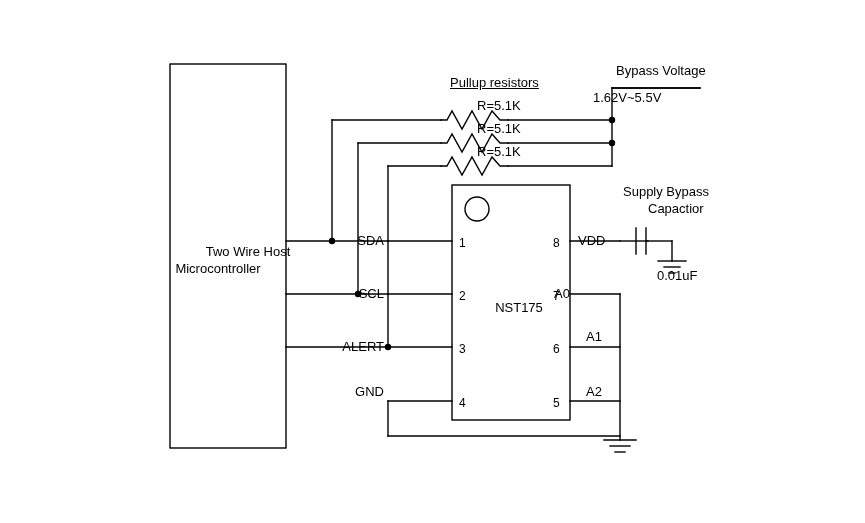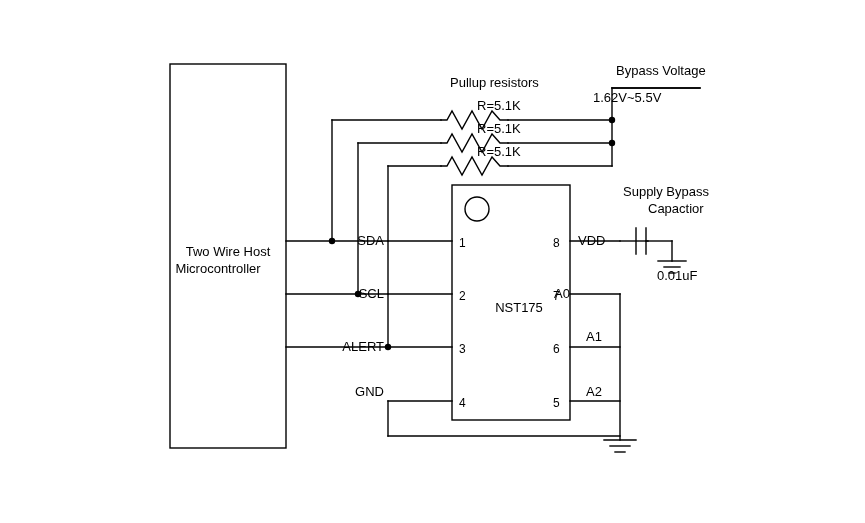--- a/index.html
+++ b/index.html
@@ -118,21 +118,21 @@
       <line x1="664" y1="267" x2="680" y2="267"></line>
       <line x1="669" y1="273" x2="675" y2="273"></line>
 
       <line x1="388" y1="401" x2="388" y2="436"></line>
       <line x1="388" y1="436" x2="620" y2="436"></line>
 
       <line x1="612" y1="88" x2="700" y2="88"></line>
     </g>
   </svg>
 
-  <div class="lbl center" style="left:170px; top:244px; width:116px;">Two Wire Host</div>
+  <div class="lbl center" style="left:170px; top:244px; width:116px;padding-left:20px;">Two Wire Host</div>
   <div class="lbl center" style="left:170px; top:261px; width:96px;">Microcontroller</div>
 
   <div class="lbl center" style="left:452px; top:300px; width:134px;">NST175</div>
 
   <div class="lbl right" style="left:330px; top:233px; width:54px;">SDA</div>
   <div class="lbl right" style="left:330px; top:286px; width:54px;text-align:right;">SCL</div>
   <div class="lbl right" style="left:318px; top:339px; width:66px;">ALERT</div>
   <div class="lbl right" style="left:330px; top:384px; width:54px;">GND</div>
 
   <div class="pin-num" style="left:459px; top:236px;">1</div>
@@ -143,21 +143,21 @@
   <div class="pin-num" style="left:553px; top:236px;">8</div>
   <div class="pin-num" style="left:553px; top:289px;">7</div>
   <div class="pin-num" style="left:553px; top:342px;">6</div>
   <div class="pin-num" style="left:553px; top:396px;">5</div>
 
   <div class="lbl" style="left:578px; top:233px;">VDD</div>
   <div class="lbl" style="left:554px; top:286px;">A0</div>
   <div class="lbl" style="left:586px; top:329px;">A1</div>
   <div class="lbl" style="left:586px; top:384px;">A2</div>
 
-  <div class="lbl" style="left:450px; top:75px;">Pullup resistors</div>
+  <div class="lbl" style="left:450px; top:75px;text-decoration:underline;">Pullup resistors</div>
 
   <div class="lbl" style="left:477px; top:98px;">R=5.1K</div>
   <div class="lbl" style="left:477px; top:121px;">R=5.1K</div>
   <div class="lbl" style="left:477px; top:144px;">R=5.1K</div>
 
   <div class="lbl" style="left:616px; top:63px;">Bypass Voltage</div>
   <div class="lbl" style="left:593px; top:90px;">1.62V~5.5V</div>
 
   <div class="lbl" style="left:623px; top:184px;">Supply Bypass</div>
   <div class="lbl" style="left:648px; top:201px;">Capactior</div>

